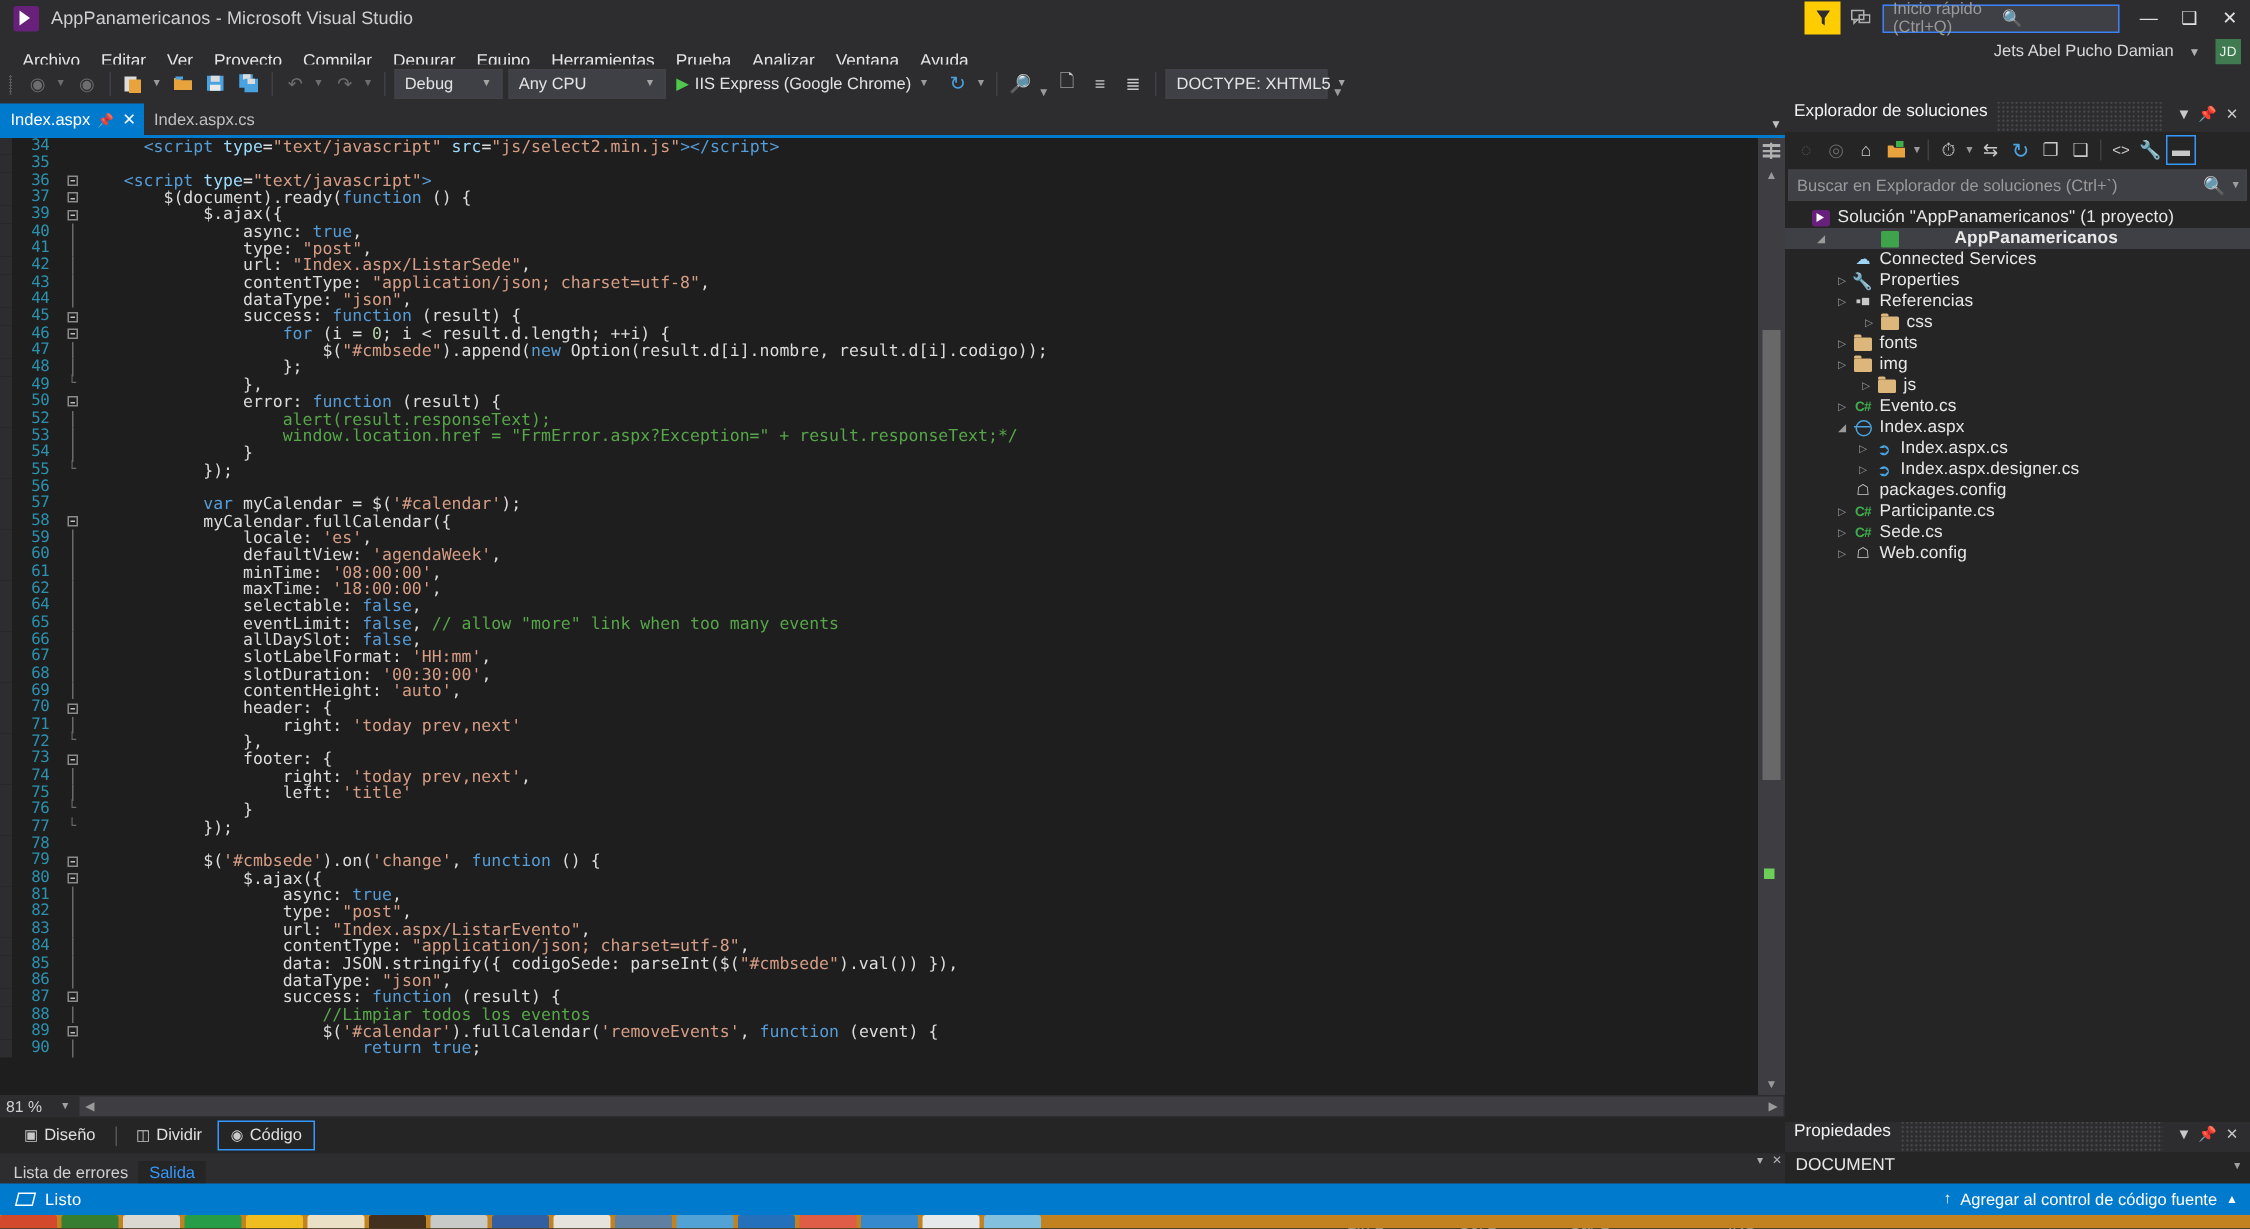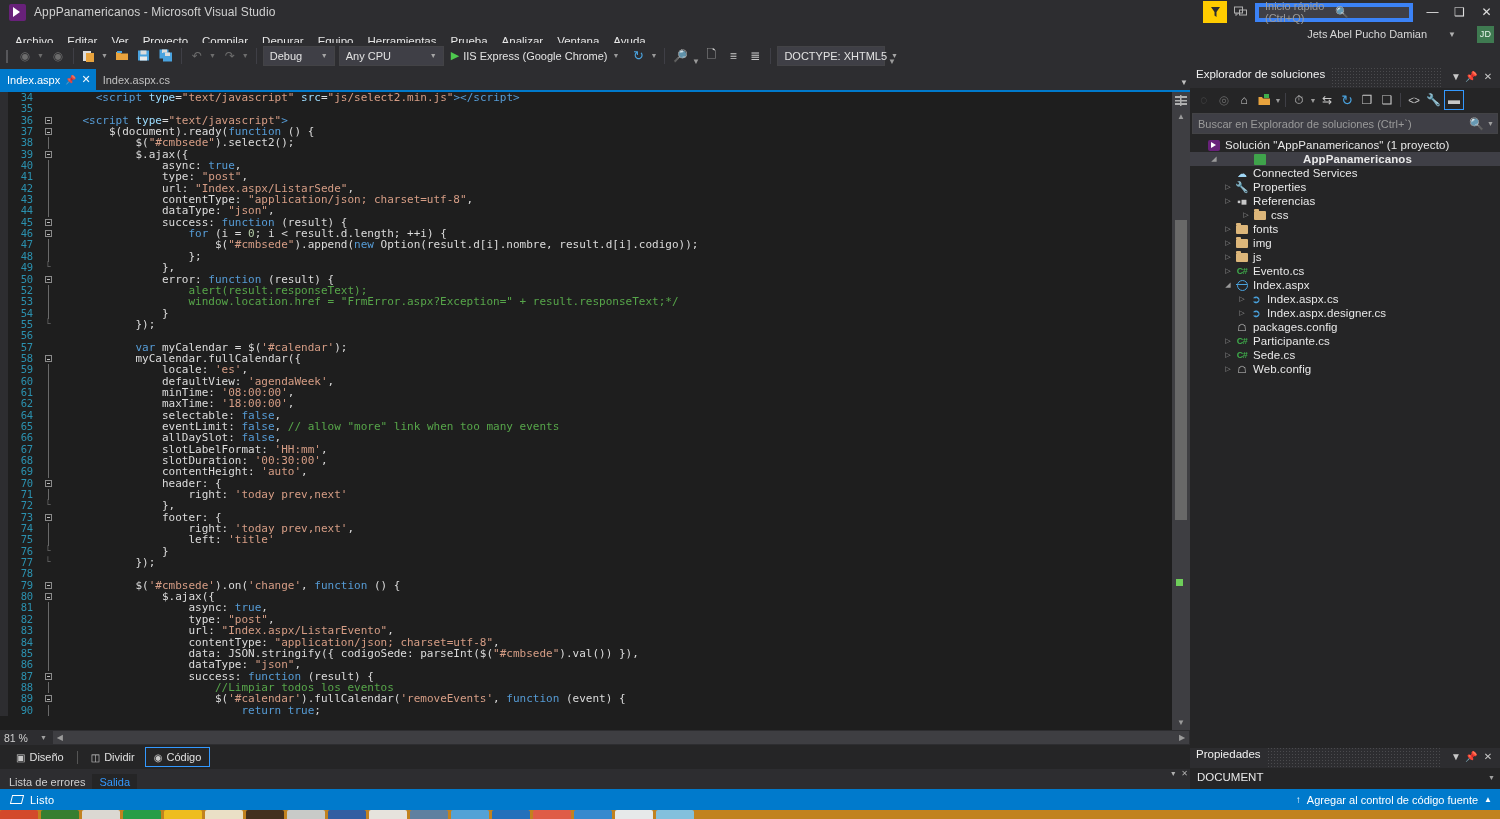--- a/index.html
+++ b/index.html
@@ -40,33 +40,33 @@
   .notif-flag {
     width: 24px; height: 22px; background: #ffcc00;
     display: flex; align-items: center; justify-content: center; margin-right: 2px;
   }
   .notif-flag svg { display: block; }
   .feedback-ico {
     width: 22px; height: 22px; display: flex; align-items: center; justify-content: center;
     color: #b0b0b0;
   }
   .quicklaunch {
-    width: 158px; height: 19px; background: #3f3f46; border: 4px solid #3b82f6;
+    width: 158px; height: 19px; background: #3f3f46; border: 1px solid #3b82f6;
     display: flex; align-items: center; margin: 0 6px 0 4px; padding: 0 4px 0 6px;
   }
   .quicklaunch span { color: #9a9a9a; font-size: 11px; flex: 1; }
   .qsearch-ico { color: #c8c8c8; font-size: 12px; }
   .winbtn {
     width: 27px; height: 24px; display: flex; align-items: center; justify-content: center;
     color: #e0e0e0; font-size: 12px;
   }
 
   .account-row {
     position: absolute; right: 6px; top: 24px; height: 20px;
-    display: flex; align-items: center; gap: 21px;
+    display: flex; align-items: center; gap: 10px;
   }
   .account-name { font-size: 11px; color: #d8d8d8; }
   .account-caret { font-size: 8px; color: #b0b0b0; }
   .avatar {
     width: 17px; height: 17px; background: #3f7a51; color: #e8f5ec;
     font-size: 9px; display: flex; align-items: center; justify-content: center;
     letter-spacing: .3px;
   }
 
   
@@ -509,21 +509,20 @@
     <div class="tab-dropdown">▼</div>
   </div>
 
   <div class="editor-wrap">
     <div class="editor-topline"></div>
     <div class="code-area" id="code-area">
         <div class="cl"><div class="gutter-track"></div><div class="lnum">34</div><div class="changebar"></div><div class="fold"></div><div class="codetext"><span class="ind">  </span>    <span class="t">&lt;script</span> <span class="ta">type</span>=<span class="s">"text/javascript"</span> <span class="ta">src</span>=<span class="s">"js/select2.min.js"</span><span class="t">&gt;&lt;/script&gt;</span></div></div>
         <div class="cl"><div class="gutter-track"></div><div class="lnum">35</div><div class="changebar"></div><div class="fold"></div><div class="codetext">&nbsp;</div></div>
         <div class="cl"><div class="gutter-track"></div><div class="lnum">36</div><div class="changebar"></div><div class="fold"><span class="foldbox"></span></div><div class="codetext">    <span class="t">&lt;script</span> <span class="ta">type</span>=<span class="s">"text/javascript"</span><span class="t">&gt;</span></div></div>
         <div class="cl"><div class="gutter-track"></div><div class="lnum">37</div><div class="changebar"></div><div class="fold"><span class="foldbox"></span></div><div class="codetext">        $(document).ready(<span class="k">function</span> () {</div></div>
-        <div class="cl"><div class="gutter-track"></div><div class="lnum">38</div><div class="changebar"></div><div class="fold"><span class="foldline"></span></div><div class="codetext">            $(<span class="s">"#cmbsede"</span>).select2();</div></div>
         <div class="cl"><div class="gutter-track"></div><div class="lnum">39</div><div class="changebar"></div><div class="fold"><span class="foldbox"></span></div><div class="codetext">            $.ajax({</div></div>
         <div class="cl"><div class="gutter-track"></div><div class="lnum">40</div><div class="changebar"></div><div class="fold"><span class="foldline"></span></div><div class="codetext">                async: <span class="k">true</span>,</div></div>
         <div class="cl"><div class="gutter-track"></div><div class="lnum">41</div><div class="changebar"></div><div class="fold"><span class="foldline"></span></div><div class="codetext">                type: <span class="s">"post"</span>,</div></div>
         <div class="cl"><div class="gutter-track"></div><div class="lnum">42</div><div class="changebar"></div><div class="fold"><span class="foldline"></span></div><div class="codetext">                url: <span class="s">"Index.aspx/ListarSede"</span>,</div></div>
         <div class="cl"><div class="gutter-track"></div><div class="lnum">43</div><div class="changebar"></div><div class="fold"><span class="foldline"></span></div><div class="codetext">                contentType: <span class="s">"application/json; charset=utf-8"</span>,</div></div>
         <div class="cl"><div class="gutter-track"></div><div class="lnum">44</div><div class="changebar"></div><div class="fold"><span class="foldline"></span></div><div class="codetext">                dataType: <span class="s">"json"</span>,</div></div>
         <div class="cl"><div class="gutter-track"></div><div class="lnum">45</div><div class="changebar"></div><div class="fold"><span class="foldbox"></span></div><div class="codetext">                success: <span class="k">function</span> (result) {</div></div>
         <div class="cl"><div class="gutter-track"></div><div class="lnum">46</div><div class="changebar"></div><div class="fold"><span class="foldbox"></span></div><div class="codetext">                    <span class="k">for</span> (i = <span class="n">0</span>; i &lt; result.d.length; ++i) {</div></div>
         <div class="cl"><div class="gutter-track"></div><div class="lnum">47</div><div class="changebar"></div><div class="fold"><span class="foldline"></span></div><div class="codetext">                        $(<span class="s">"#cmbsede"</span>).append(<span class="k">new</span> Option(result.d[i].nombre, result.d[i].codigo));</div></div>
         <div class="cl"><div class="gutter-track"></div><div class="lnum">48</div><div class="changebar"></div><div class="fold"><span class="foldline"></span></div><div class="codetext">                    };</div></div>
@@ -710,21 +709,21 @@
           </span>
           <span class="tlbl">fonts</span>
         </div>
         <div class="trow" style="padding-left: 32px;">
           <span class="texp">▷</span>
           <span class="tico">
             <span class="folder-ico"></span>
           </span>
           <span class="tlbl">img</span>
         </div>
-        <div class="trow" style="padding-left: 32px;">
+        <div class="trow" style="padding-left: 48px;">
           <span class="texp">▷</span>
           <span class="tico">
             <span class="folder-ico"></span>
           </span>
           <span class="tlbl">js</span>
         </div>
         <div class="trow" style="padding-left: 32px;">
           <span class="texp">▷</span>
           <span class="tico">
             <span class="cs-ico">C#</span>

